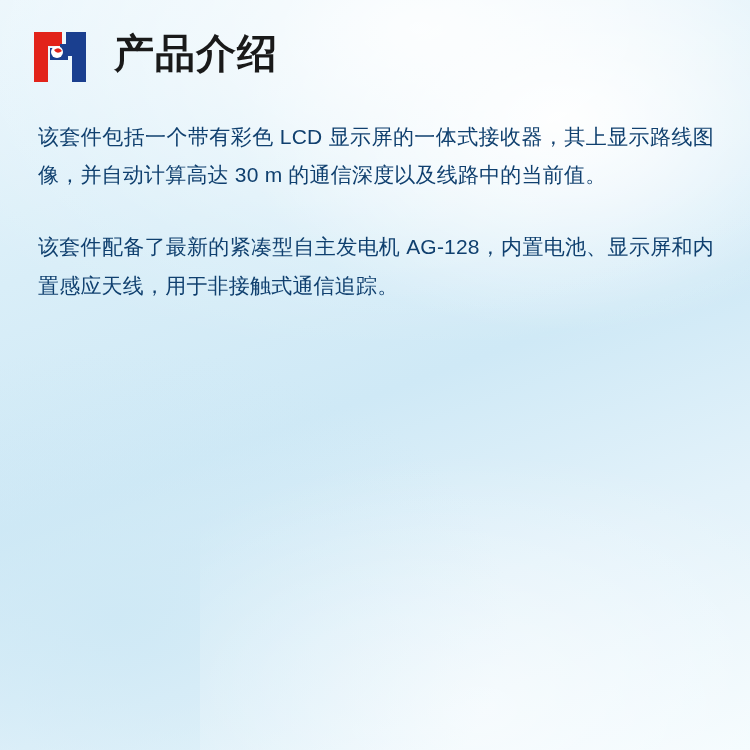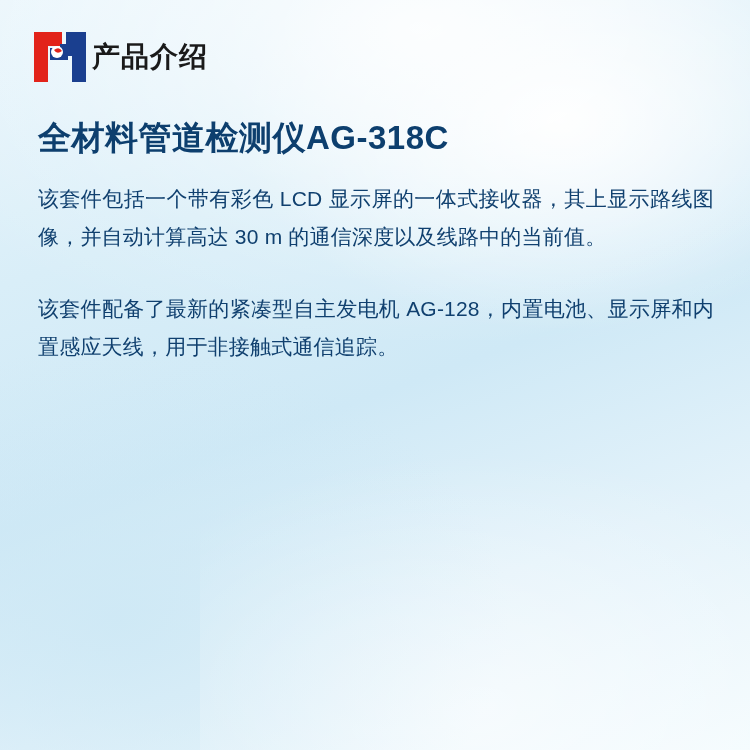--- a/index.html
+++ b/index.html
@@ -53,25 +53,27 @@
   }
   .logo {
     width: 62px;
     height: 62px;
     position: relative;
     flex: 0 0 auto;
   }
   .logo svg { display: block; }
 
   .header-title {
-    font-size: 28px;
+    margin-left: 22px;
+    font-size: 40px;
     font-weight: bold;
     color: #1a1a1a;
     letter-spacing: 1px;
     line-height: 1.1;
+    font-family: Liberation Mono, monospace;
   }
 
   .content {
     position: relative;
     z-index: 3;
     padding: 30px 36px 0 36px;
   }
   .product-title {
     font-size: 33px;
     font-weight: bold;
@@ -102,18 +104,17 @@
         <path d="M36 6 H56 V56 H42 V30 H30 V18 H36 Z" fill="#1a3f8f"></path>
         <path d="M20 22 H38 V34 H20 Z" fill="#1a3f8f"></path>
         <circle cx="27" cy="26" r="6" fill="#ffffff"></circle>
         <path d="M24 24 q5 -4 8 1 q-5 4 -8 -1 Z" fill="#e2231a"></path>
       </svg>
     </div>
     <div class="header-title">产品介绍</div>
   </div>
 
   <div class="content">
-    <h1 class="product-title">全材料管道检测仪AG-318C</h1>
     <p class="para">该套件包括一个带有彩色 LCD 显示屏的一体式接收器，其上显示路线图像，并自动计算高达 30 m 的通信深度以及线路中的当前值。</p>
     <p class="para">该套件配备了最新的紧凑型自主发电机 AG-128，内置电池、显示屏和内置感应天线，用于非接触式通信追踪。</p>
   </div>
 
 </div>
 
 </body></html>

